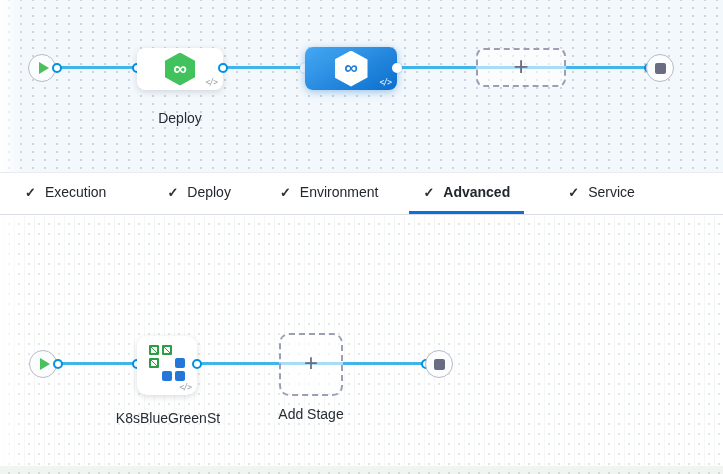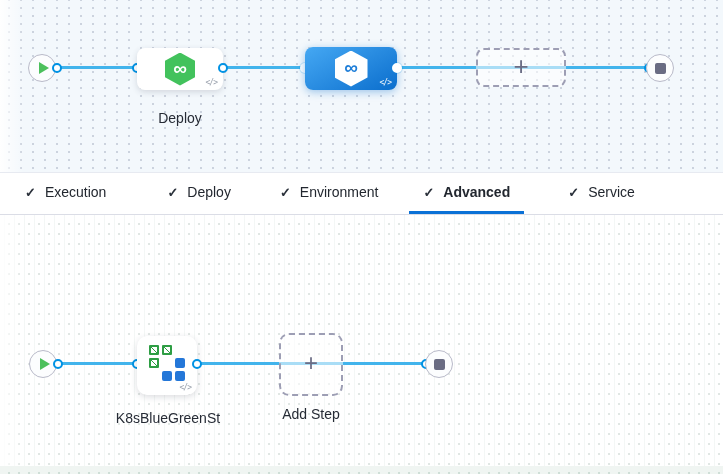--- a/index.html
+++ b/index.html
@@ -203,19 +203,19 @@
     </div>
 
     <div class="ring" style="left:421px;top:144px;"></div>
     <div class="endpoint" style="left:425px;top:135px;">
       <div class="stop-sq"></div>
     </div>
 
     <div class="node-label" style="left:106px;top:193px;width:124px;">
       <span class="ln">K8sBlueGreenSt</span>
     </div>
-    <div class="node-label" style="left:261px;top:191px;width:100px;">Add Step</div>
+    <div class="node-label" style="left:261px;top:191px;width:100px;">Add Stage</div>
 
     <div class="fade-left"></div>
   </div>
 
   <div class="bottom-strip"></div>
 </div>
 
 </body></html>

